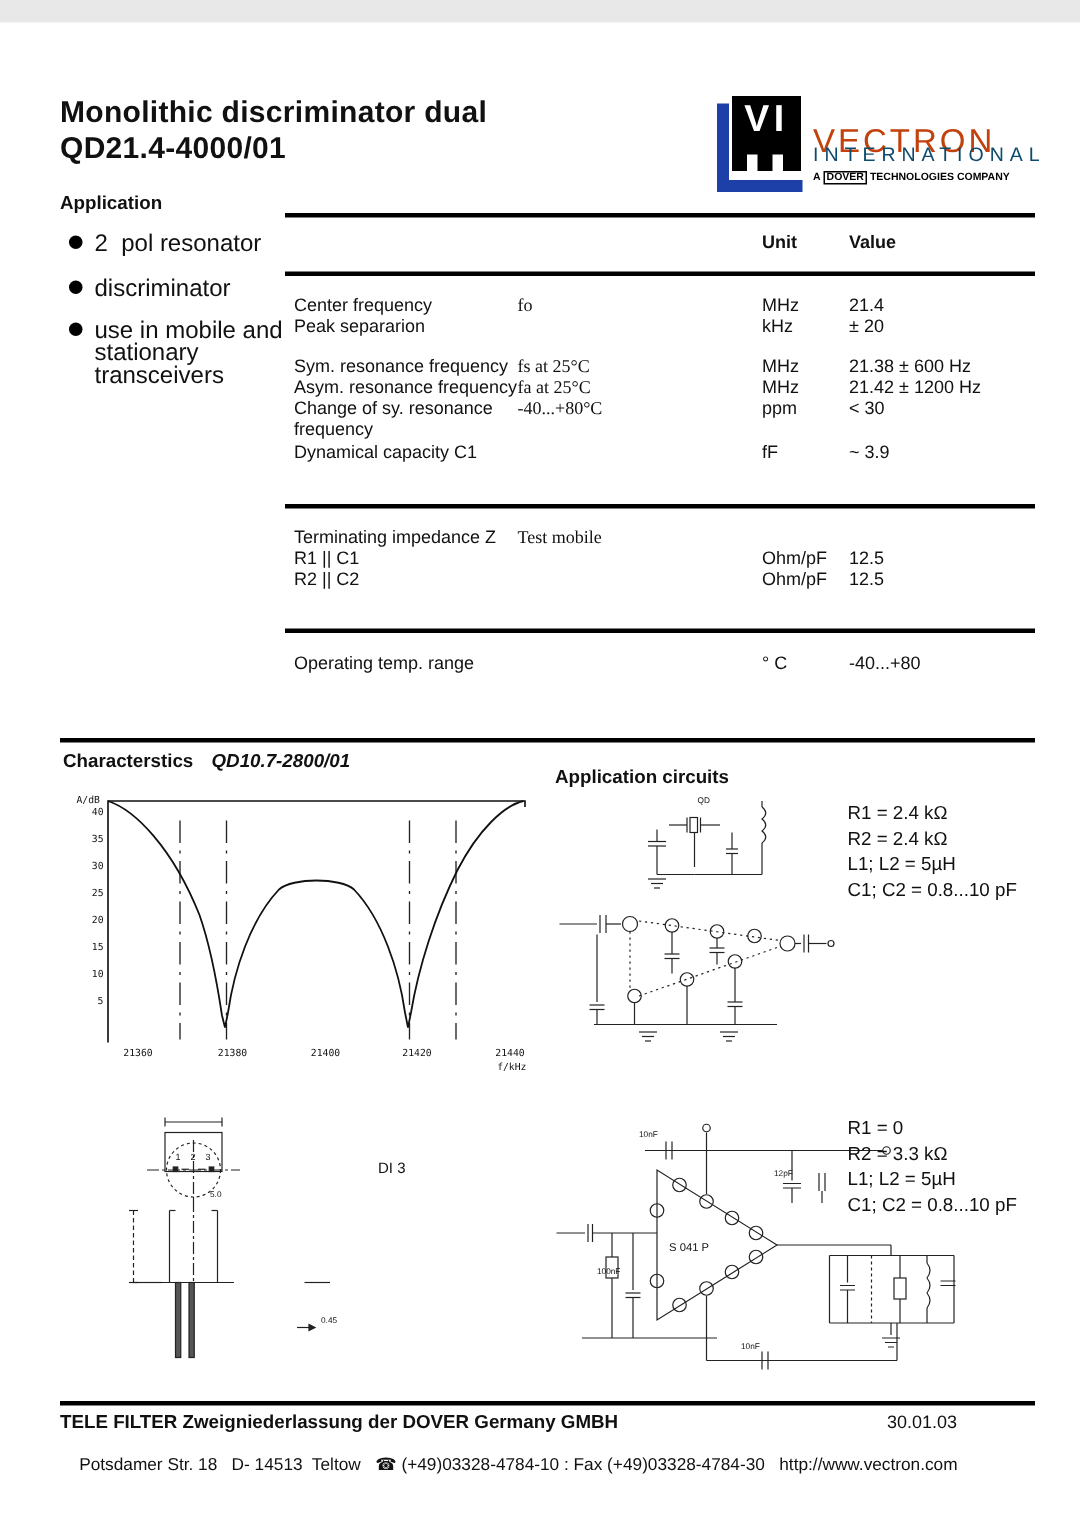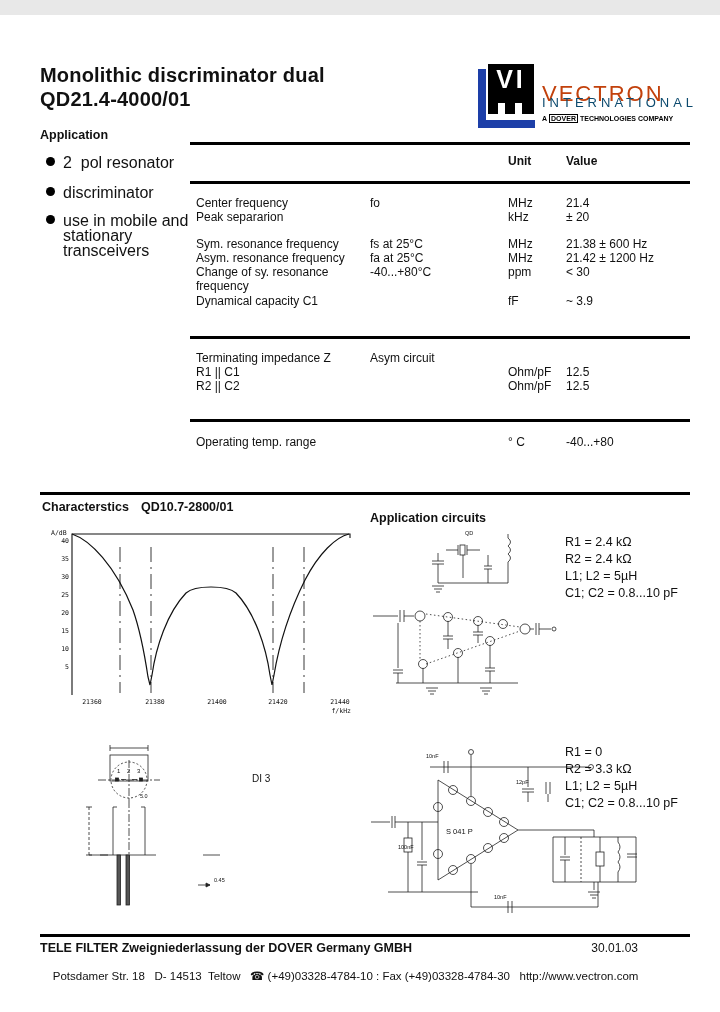--- a/index.html
+++ b/index.html
@@ -23,21 +23,21 @@
   .rule{background:#000;}
   
   #app-head{left:40px;top:113px;font-size:12.5px;font-weight:bold;}
   .bullet-dot{width:9px;height:9px;border-radius:50%;background:#000;}
   .bullet-txt{font-size:16px;line-height:15px;}
   
   .th{font-size:12.5px;font-weight:bold;}
   .trow{left:190px;width:500px;height:16px;}
   .trow span{position:absolute;font-size:12px;line-height:14px;}
   .c1{left:6px;width:160px;}
-  .c2{left:180px;}
+  .c2{left:155px;font-family:Liberation Serif, serif;}
   .c3{left:318px;}
   .c4{left:376px;}
   
   .sec-head{font-size:12.5px;font-weight:bold;}
   .vals{font-size:12.5px;line-height:17px;}
   
   #f1{left:40px;top:926px;font-size:12.5px;font-weight:bold;}
   #fdate{left:550px;top:926px;width:88px;text-align:right;font-size:12px;}
   #f2{left:40px;top:942px;font-size:11.5px;}
   svg text{font-family:"DejaVu Sans Mono","Liberation Mono",monospace;fill:#111;}
@@ -112,21 +112,21 @@
   </div>
   <div class="abs trow" style="top:279px;">
     <span class="c1">Dynamical capacity C1</span>
     <span class="c3">fF</span>
     <span class="c4">~ 3.9</span>
   </div>
 
   <div class="abs rule" style="left:190px;top:321px;width:500px;height:3px;"></div>
   <div class="abs trow" style="top:336px;">
     <span class="c1">Terminating impedance Z</span>
-    <span class="c2">Asym circuit</span>
+    <span class="c2">Test mobile</span>
   </div>
   <div class="abs trow" style="top:350px;">
     <span class="c1">R1 || C1</span>
     <span class="c3">Ohm/pF</span>
     <span class="c4">12.5</span>
   </div>
   <div class="abs trow" style="top:364px;">
     <span class="c1">R2 || C2</span>
     <span class="c3">Ohm/pF</span>
     <span class="c4">12.5</span>
@@ -134,21 +134,21 @@
 
   <div class="abs rule" style="left:190px;top:404px;width:500px;height:3px;"></div>
   <div class="abs trow" style="top:420px;">
     <span class="c1" style="width:300px;">Operating temp. range</span>
     <span class="c3">° C</span>
     <span class="c4">-40...+80</span>
   </div>
 
   <div class="abs rule" style="left:40px;top:477px;width:650px;height:2.5px;"></div>
   <div class="abs sec-head" style="left:42px;top:485px;">Characterstics</div>
-  <div class="abs sec-head" style="left:141px;top:485px;">QD10.7-2800/01</div>
+  <div class="abs sec-head" style="left:141px;top:485px;font-style:italic;">QD10.7-2800/01</div>
 
   <svg class="abs" style="left:45px;top:510px;" width="312" height="192" viewBox="0 0 312 192">
     <path d="M27,170 L27,9 L305,9 L305,13" fill="none" stroke="#111" stroke-width="1.1"></path>
 
     <g stroke="#222" stroke-width="0.9" stroke-dasharray="15 5 2 5">
       <line x1="75" y1="22" x2="75" y2="168"></line>
       <line x1="106" y1="22" x2="106" y2="168"></line>
       <line x1="228" y1="22" x2="228" y2="168"></line>
       <line x1="259" y1="22" x2="259" y2="168"></line>
     </g>

